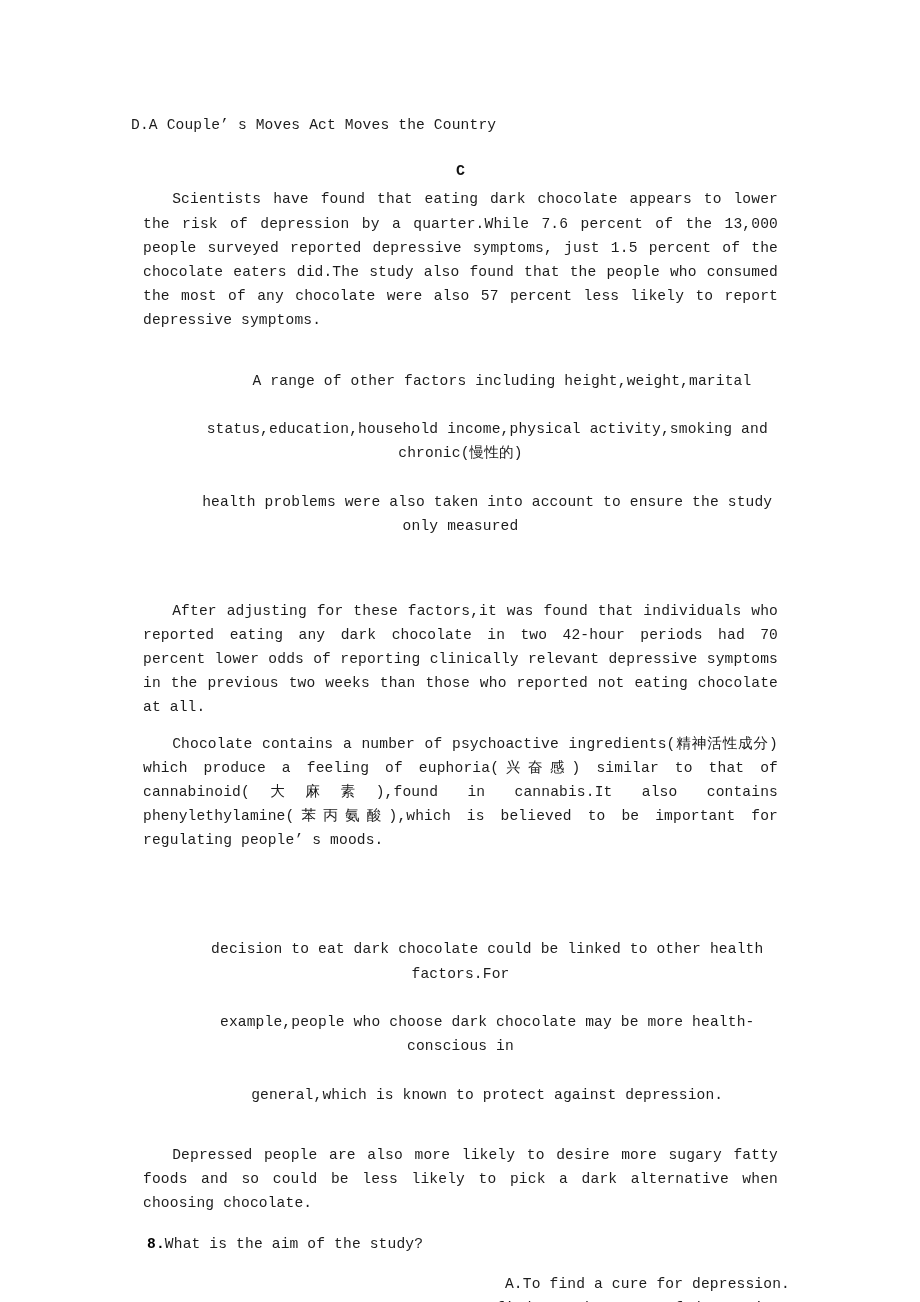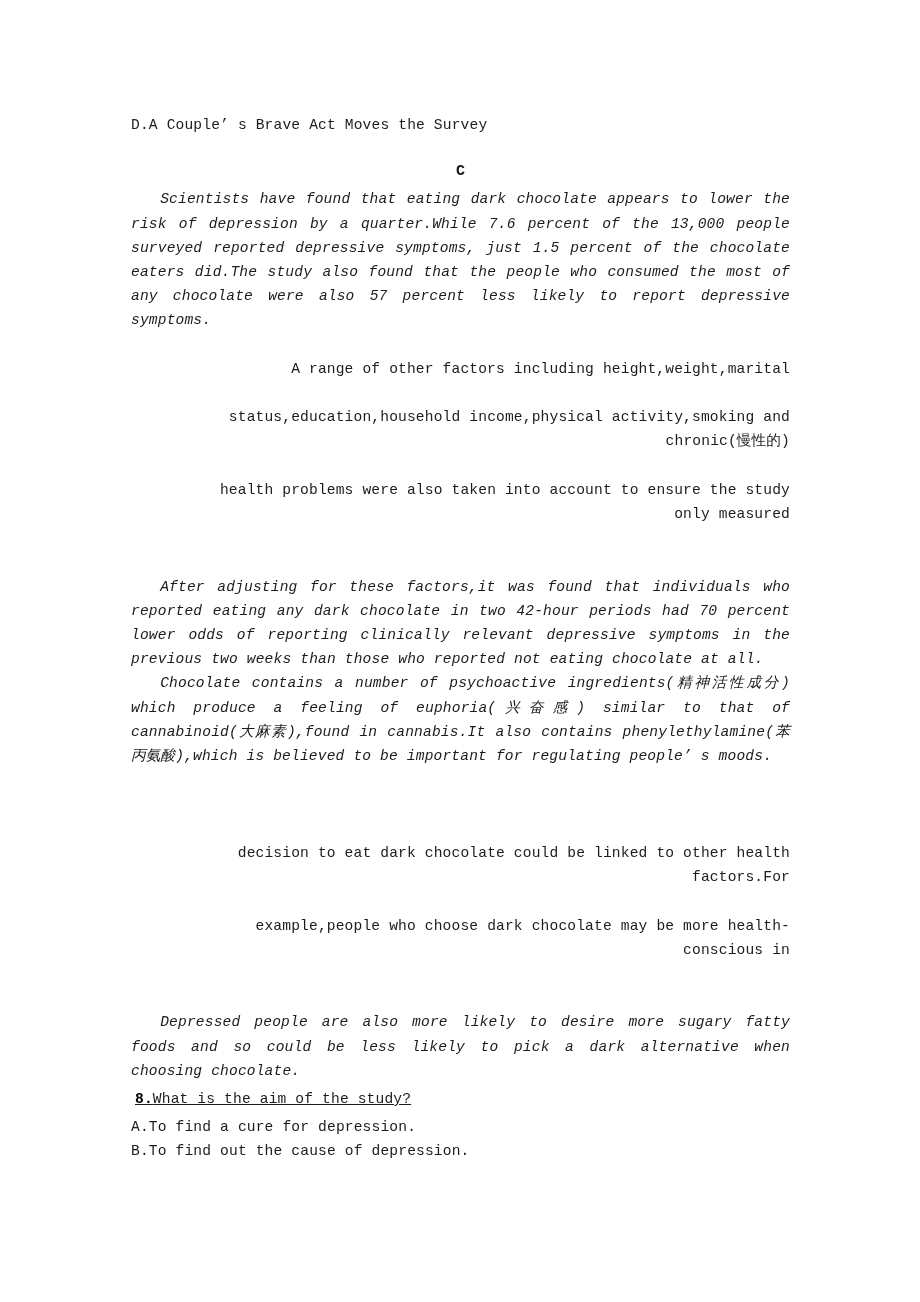--- a/index.html
+++ b/index.html
@@ -55,80 +55,79 @@
     font-size: 15px;
     line-height: 24.2px;
     font-weight: bold;
     color: #111111;
     margin: 23px 0 0 0;
     padding-right: 0px;
   }
 
   
   .para {
-    margin: 0;
+    margin: 12px;
     text-align: justify;
     text-justify: inter-word;
     text-indent: 2em;
-    font-style: italic;
   }
   .para.first-body { margin-top: 3px; }
 
   
   .para-hard {
     margin: 0;
-    text-align: right;
+    text-align: center;
     text-indent: 0;
     white-space: pre-wrap;
   }
 
   
   .q {
-    margin: 4px;
+    margin: 16px;
     text-align: left;
     text-indent: 0;
-    text-decoration: underline;
   }
   .q .num {
     font-weight: bold;
     color: #000000;
   }
   .opt {
     margin: 0;
-    text-align: left;
+    text-align: right;
     text-indent: 0;
   }
 </style>
 </head>
 <body>
 
 <div class="page">
   <div class="content">
 
-    <p class="ln carry-option">D.A Couple’ s Brave Act Moves the Survey</p>
+    <p class="ln carry-option">D.A Couple’ s Moves Act Moves the Country</p>
 
     <div class="section-letter">C</div>
 
     <p class="ln para first-body">Scientists have found that eating dark chocolate appears to lower the risk of depression by a quarter.While 7.6 percent of the 13,000 people surveyed reported depressive symptoms, just 1.5 percent of the chocolate eaters did.The study also found that the people who consumed the most of any chocolate were also 57 percent less likely to report depressive symptoms.</p>
 
 
     <div class="ln para-hard">
       <span>  A range of other factors including height,weight,marital</span><br>
       <span>status,education,household income,physical activity,smoking and chronic(慢性的)</span><br>
       <span>health problems were also taken into account to ensure the study only measured</span><br>
     </div>
 
     <p class="ln para">After adjusting for these factors,it was found that individuals who reported eating any dark chocolate in two 42-hour periods had 70 percent lower odds of reporting clinically relevant depressive symptoms in the previous two weeks than those who reported not eating chocolate at all.</p>
 
     <p class="ln para">Chocolate contains a number of psychoactive ingredients(精神活性成分) which produce a feeling of euphoria(兴奋感) similar to that of cannabinoid(大麻素),found in cannabis.It also contains phenylethylamine(苯丙氨酸),which is believed to be important for regulating people’ s moods.</p>
 
     <div class="ln para-hard">
       <br>
       <span>decision to eat dark chocolate could be linked to other health factors.For</span><br>
       <span>example,people who choose dark chocolate may be more health-conscious in</span><br>
+      <span>general,which is known to protect against depression.</span>
     </div>
 
     <p class="ln para">Depressed people are also more likely to desire more sugary fatty foods and so could be less likely to pick a dark alternative when choosing chocolate.</p>
 
     <p class="ln q"><span class="num">8.</span><span>What is the aim of the study?</span></p>
     <p class="ln opt">A.To find a cure for depression.</p>
     <p class="ln opt">B.To find out the cause of depression.</p>
 
   </div>
 </div>

